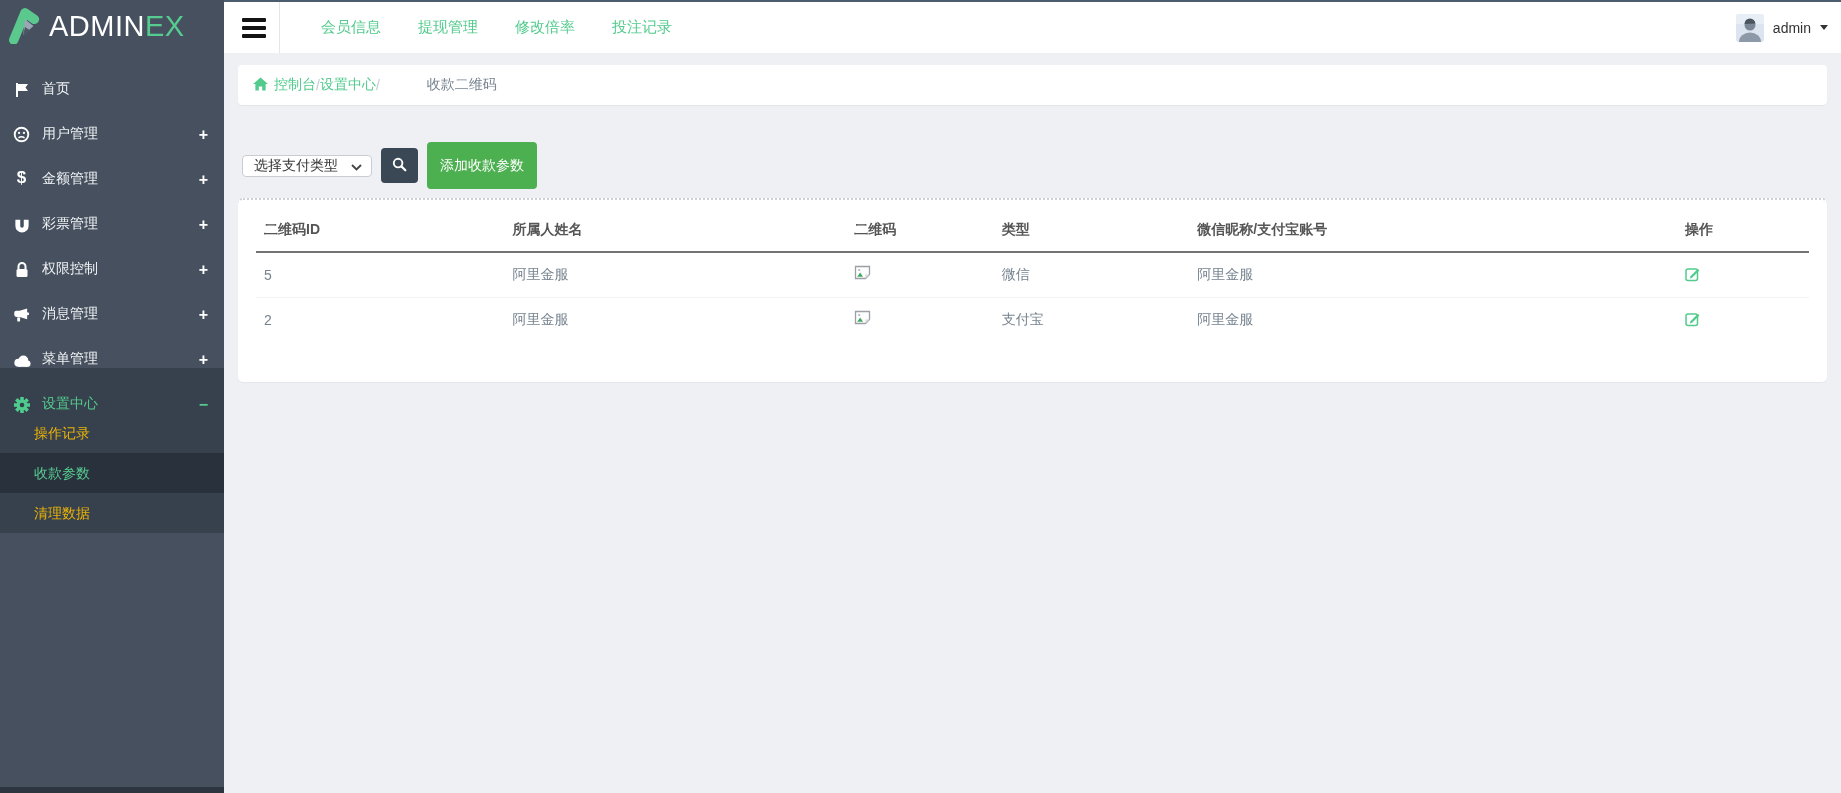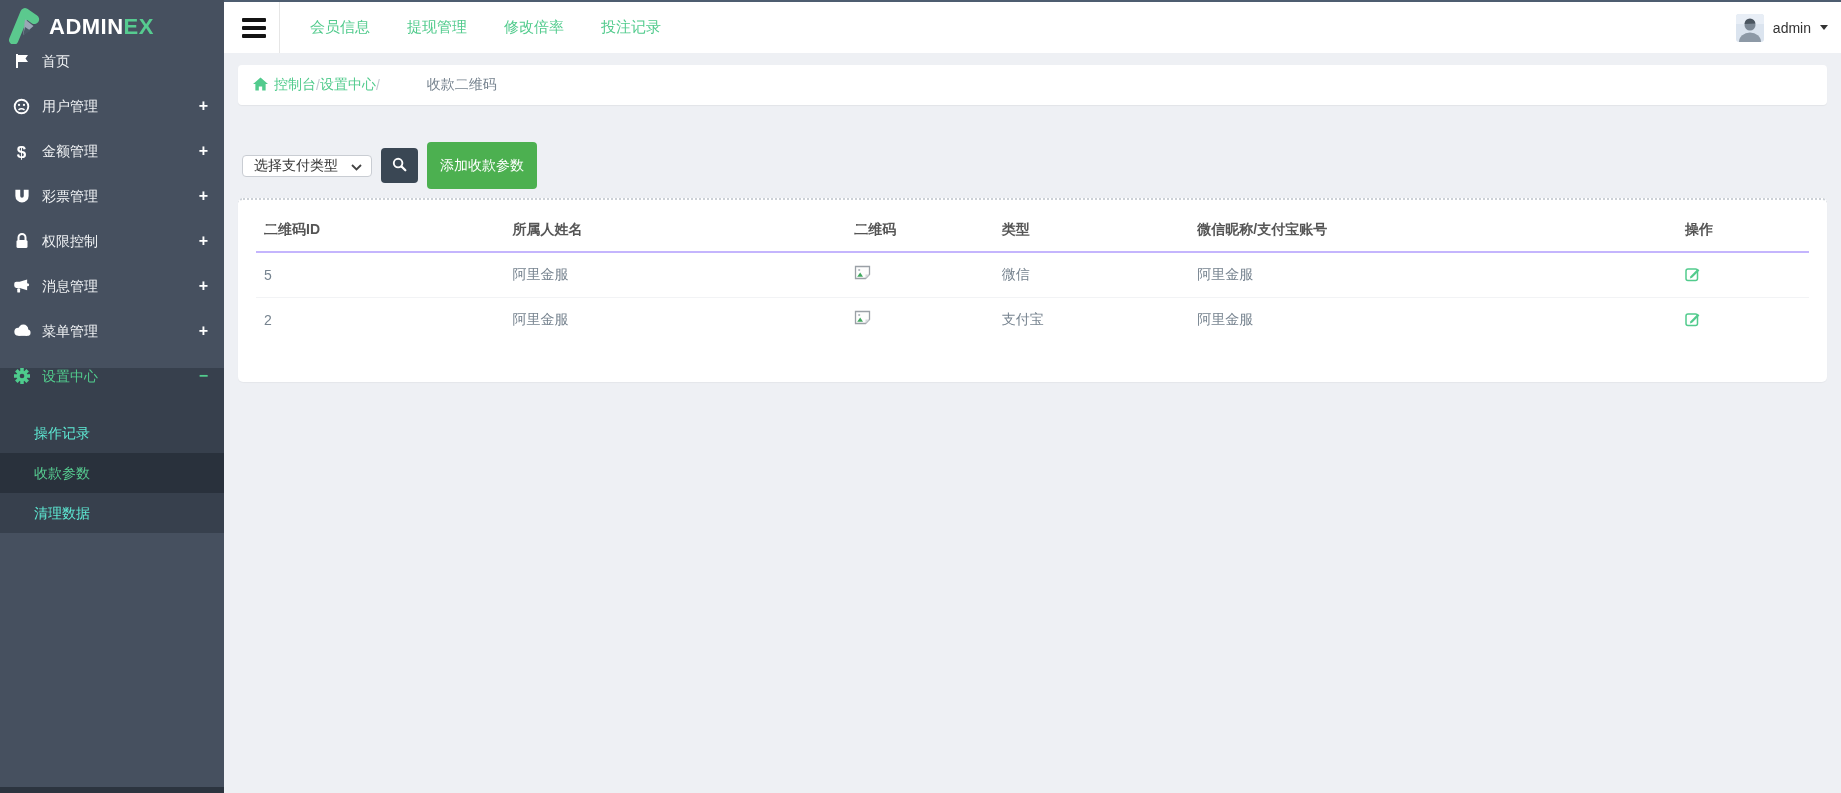--- a/index.html
+++ b/index.html
@@ -4,60 +4,60 @@
 <style>
   * { box-sizing: border-box; margin: 0; padding: 0; }
   html, body { width: 1841px; height: 793px; overflow: hidden; }
   body { font-family: "Liberation Sans", "DejaVu Sans", sans-serif; background: #eef0f4; }
 
   .page { display: flex; width: 1841px; height: 793px; }
 
   
   .sidebar { width: 224px; flex-shrink: 0; background: #46505f; color: #fff; position: relative; }
   .logo { height: 53px; display: flex; align-items: center; padding-left: 9px; gap: 8px; cursor: pointer; }
-  .brand { font-size: 22px; font-weight: bold; letter-spacing: .5px; color: #fff; }
+  .brand { font-size: 29px; font-weight: normal; letter-spacing: .5px; color: #fff; }
   .brand-green { color: #56cb90; }
-  .side-item { height: 45px; display: flex; align-items: flex-start; padding: 0 16px 0 11px; font-size: 14px; color: #f1f3f5; cursor: pointer; }
+  .side-item { height: 45px; display: flex; align-items: flex-end; padding: 0 16px 0 11px; font-size: 14px; color: #f1f3f5; cursor: pointer; }
   .sicon { width: 21px; display: inline-flex; justify-content: center; align-items: center; margin-right: 10px; }
   .plus { margin-left: auto; font-size: 16px; font-weight: bold; color: #fff; line-height: 1; }
   .side-section { background: #37404d; }
   .side-item.expanded { color: #52cb8d; }
   .minus { margin-left: auto; font-size: 16px; font-weight: bold; color: #52cb8d; line-height: 1; }
-  .sub-item { height: 40px; line-height: 40px; padding-left: 34px; font-size: 14px; color: #5eead4; cursor: pointer; }
+  .sub-item { height: 40px; line-height: 40px; padding-left: 34px; font-size: 14px; color: #eab308; cursor: pointer; }
   .sub-item.active { background: #29313c; color: #56cb90; }
   .sidebar-strip { position: absolute; bottom: 0; left: 0; width: 100%; height: 6px; background: #2c343f; }
 
   
   .main { flex: 1; min-width: 0; display: flex; flex-direction: column; border-top: 2px solid #4d5d70; }
   .topbar { height: 51px; background: #fff; display: flex; align-items: center; flex-shrink: 0; }
   .hamburger { width: 24px; display: flex; flex-direction: column; gap: 4px; margin-left: 18px; cursor: pointer; }
   .hamburger span { height: 4px; background: #141414; border-radius: 1px; }
   .tdivider { width: 1px; align-self: stretch; background: #e6e6e6; margin-left: 13px; }
-  .top-links { display: flex; gap: 37px; margin-left: 30px; }
+  .top-links { display: flex; gap: 37px; margin-left: 41px; }
   .top-links a { color: #52cb8d; font-size: 15px; text-decoration: none; cursor: pointer; }
   .user-box { margin-left: auto; margin-right: 13px; display: flex; align-items: center; gap: 9px; cursor: pointer; }
   .avatar { width: 28px; height: 28px; border-radius: 3px; overflow: hidden; display: block; }
   .user-name { font-size: 14px; color: #333; }
   .caret { width: 0; height: 0; border-left: 4px solid transparent; border-right: 4px solid transparent; border-top: 5px solid #333; }
 
   .content { flex: 1; padding: 12px 14px; overflow: hidden; }
 
   .breadcrumb-card { background: #fff; border-radius: 4px; height: 40px; display: flex; align-items: center; padding: 0 15px; gap: 0; font-size: 14px; box-shadow: 0 1px 1px rgba(0,0,0,.05); }
   .crumb-link { color: #52cb8d; display: inline-flex; align-items: center; gap: 6px; text-decoration: none; cursor: pointer; }
   .crumb-sep { color: #c3c8d0; }
   .crumb-current { color: #76838f; margin-left: 47px; }
 
   .filter-row { margin-top: 37px; display: flex; align-items: center; gap: 9px; padding-left: 4px; }
   .select-box { width: 130px; height: 22px; background: #fff; border: 1px solid #c9cdd3; border-radius: 4px; display: flex; align-items: center; justify-content: space-between; padding: 0 9px 0 11px; font-size: 14px; color: #333; cursor: pointer; }
   .search-btn { width: 37px; height: 35px; background: #3a4754; border: none; border-radius: 4px; display: flex; align-items: center; justify-content: center; cursor: pointer; }
   .add-btn { height: 47px; background: #4cb050; color: #fff; border: none; border-radius: 4px; font-size: 14px; padding: 0 13px; cursor: pointer; font-family: inherit; }
 
   .table-card { margin-top: 9px; background: #fff; border-radius: 5px; border-top: 2px dotted #ccd1d7; padding: 6px 18px 40px; box-shadow: 0 1px 1px rgba(0,0,0,.04); }
   table { width: 100%; border-collapse: collapse; font-size: 14px; table-layout: fixed; }
-  th { text-align: left; color: #555; font-weight: bold; padding: 15px 8px 12px; border-bottom: 2px solid #c4b5fd; }
+  th { text-align: left; color: #555; font-weight: bold; padding: 15px 8px 12px; border-bottom: 2px solid #737373; }
   td { padding: 12px 8px; color: #76838f; border-bottom: 1px solid #f2f3f5; height: 42px; }
   tbody tr:last-child td { border-bottom: none; }
   .icon-btn { display: inline-flex; cursor: pointer; }
 </style>
 </head>
 <body>
 
 <div class="page">
 
   <aside class="sidebar">

